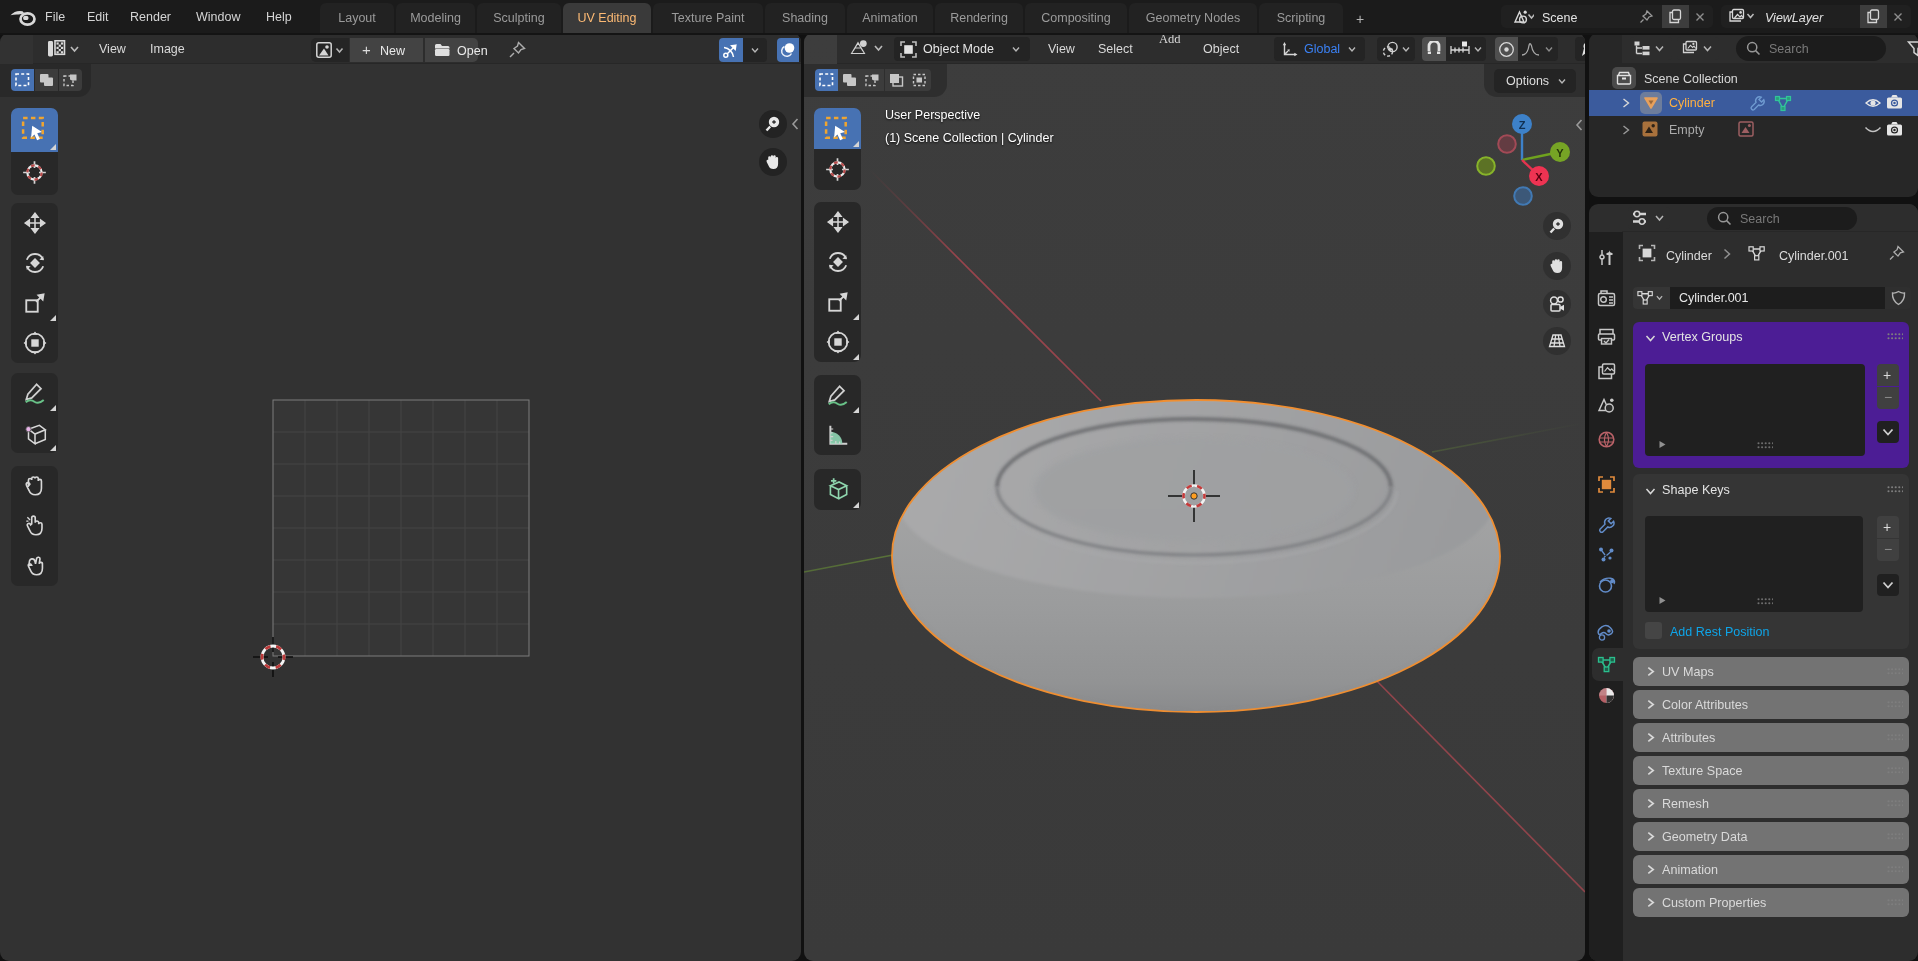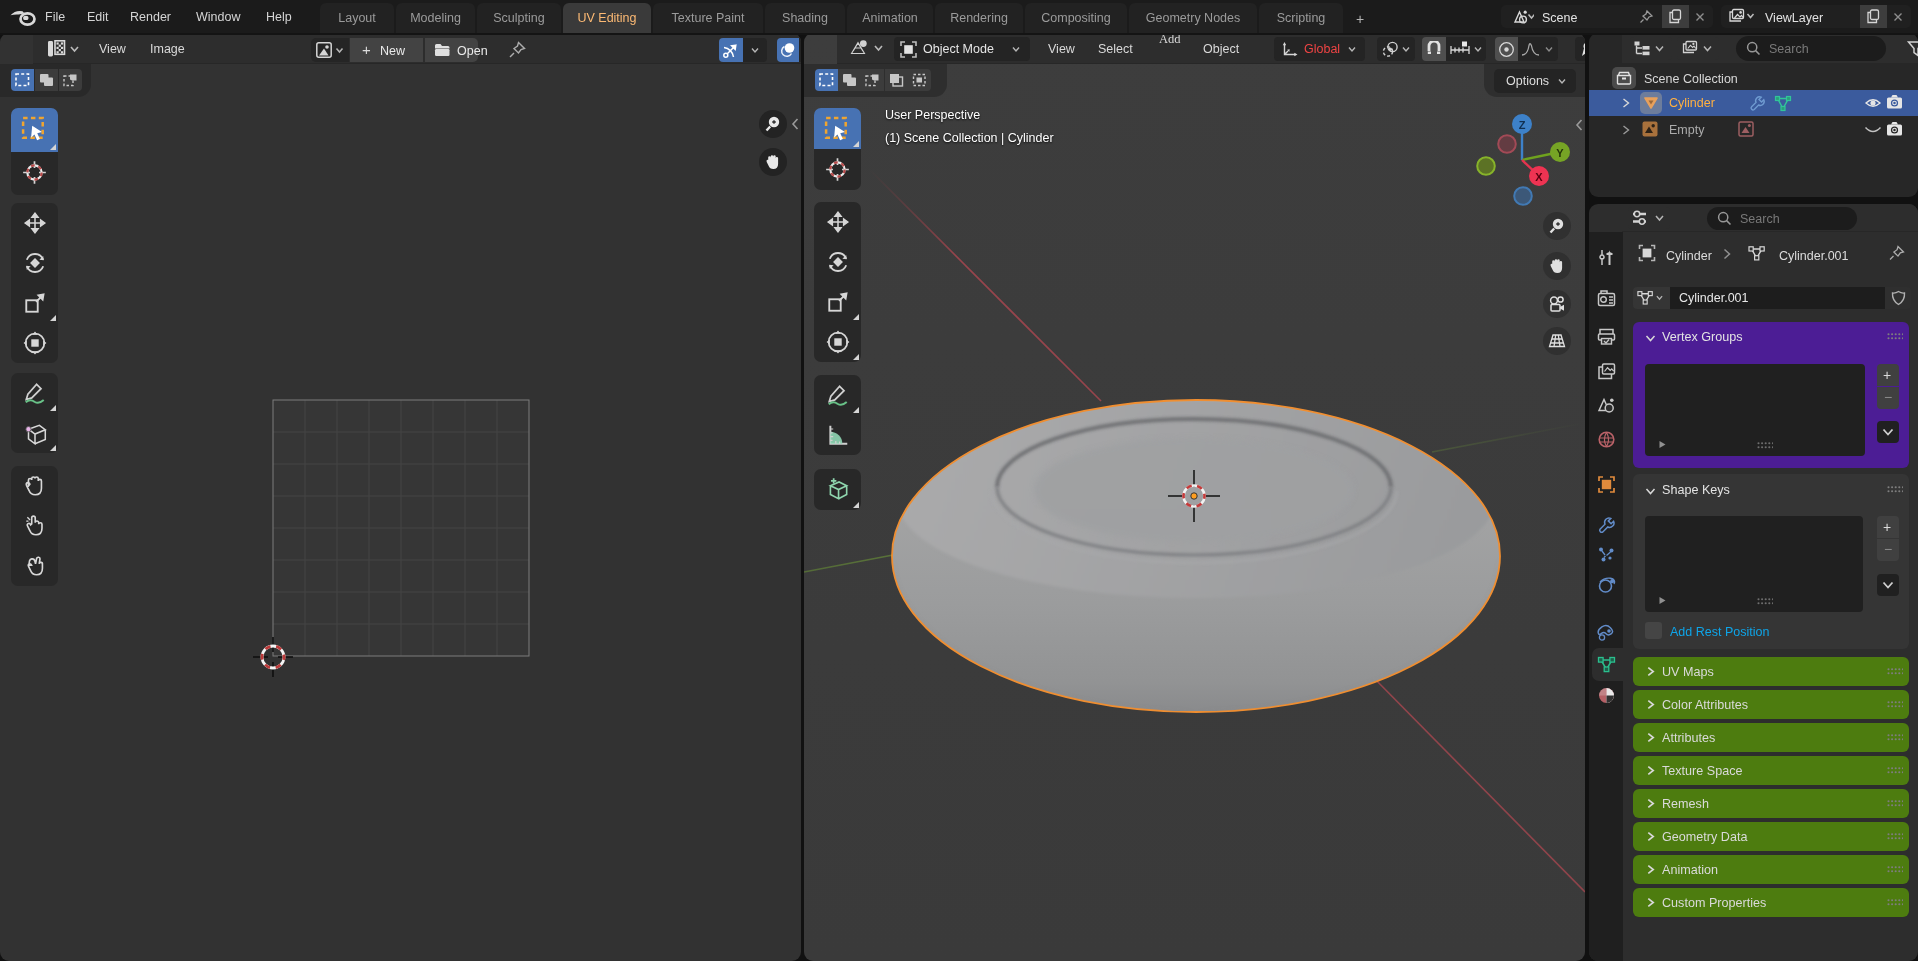--- a/index.html
+++ b/index.html
@@ -14,21 +14,21 @@
   .tab{position:absolute;top:3px;height:30px;border-radius:6px 6px 0 0;
        color:#9b9b9b;font-size:12.5px;text-align:center;background:#222222;}
   .tab span{display:block;margin-top:8px;}
   
   .area{position:absolute;border-radius:9px;overflow:hidden;}
   .hdr{position:absolute;left:0;top:0;right:0;height:31px;background:#2d2d2d;box-shadow:inset 0 -1px 0 0 #272727;margin-left:33px;}
   
   .wbtn{position:absolute;background:#242424;border-radius:4px;}
   .chev{position:absolute;width:8px;height:8px;}
   .grip{position:absolute;width:16px;height:9px;}
-  .cpanel{left:44px;width:276px;height:29px;background:#4d7c0f;border-radius:6px;}
+  .cpanel{left:44px;width:276px;height:29px;background:#737373;border-radius:6px;}
   .cpanel span{position:absolute;left:29px;top:8px;font-size:12.6px;color:#dadada;}
   .carr{position:absolute;left:12px;top:9px;width:11px;height:11px;}
   .gripr{left:254px;top:10px;}
   .subtri{position:absolute;right:2px;bottom:2px;width:0;height:0;border-left:6px solid transparent;border-bottom:6px solid #d5d5d5;}
 </style>
 </head>
 <body>
 <div id="root">
   <div id="topbar" class="abs">
 
@@ -103,21 +103,21 @@
     </div>
 
     <div class="abs" style="left:1721px;top:5px;width:190px;height:23px;background:#202020;border-radius:5px;">
       <svg class="abs" style="left:7px;top:3px;" width="28" height="17" viewBox="0 0 28 17">
         <rect x="4.5" y="1.5" width="11" height="9" rx="1.2" fill="none" stroke="#d8d8d8" stroke-width="1.3"></rect>
         <path d="M4.5 4 H2 V13 H13" fill="none" stroke="#d8d8d8" stroke-width="1.3"></path>
         <path d="M6.5 10 l3 -3.5 l2.5 2.5 l1.5 -1.5 l2 2.5" fill="none" stroke="#d8d8d8" stroke-width="1.2"></path>
         <circle cx="12.6" cy="4.4" r="1.3" fill="#d8d8d8"></circle>
         <path d="M21.5 7 l3 3.5 l3 -3.5" transform="translate(-2,-1)" fill="none" stroke="#bbb" stroke-width="1.5"></path>
       </svg>
-      <span class="abs" style="left:44px;top:6px;color:#e2e2e2;font-size:12.5px;">ViewLayer</span>
+      <span class="abs" style="left:44px;top:6px;color:#e2e2e2;font-size:12.5px;font-style:italic;">ViewLayer</span>
       <div class="abs" style="left:139px;top:0;width:27px;height:23px;background:#3d3d3d;">
         <svg class="abs" style="left:6px;top:4px;" width="15" height="15" viewBox="0 0 15 15">
           <rect x="4.5" y="1" width="8" height="9.5" rx="1.5" fill="none" stroke="#d6d6d6" stroke-width="1.3"></rect>
           <path d="M4.5 3.5 H2 V13.5 H10.5 V10.5" fill="none" stroke="#d6d6d6" stroke-width="1.3"></path>
         </svg>
       </div>
       <svg class="abs" style="left:171px;top:6px;" width="12" height="12" viewBox="0 0 12 12">
         <path d="M2.5 2.5 L9.5 9.5 M9.5 2.5 L2.5 9.5" stroke="#8e8e8e" stroke-width="1.4"></path>
       </svg>
     </div>
@@ -390,21 +390,21 @@
       </div>
       <span class="abs txt" style="left:211px;top:10px;">View</span>
       <span class="abs txt" style="left:261px;top:10px;">Select</span>
       <span class="abs txt" style="left:322px;top:0;font-family:Liberation Serif, serif;">Add</span>
       <span class="abs txt" style="left:366px;top:10px;">Object</span>
       <div class="wbtn" style="left:437px;top:4px;width:91px;height:24px;">
         <svg class="abs" style="left:7px;top:4px;" width="17" height="17" viewBox="0 0 17 17">
           <path d="M3.5 3.5 V13.5 H14.5 M3.5 13.5 L7 10 M3.5 13.5 l4.5 0 M3.5 13.5 l0 -4.5" fill="none" stroke="#d5d5d5" stroke-width="1.4"></path>
           <path d="M3.5 1 L1.8 4.2 H5.2 Z M16.5 13.5 l-3.2 -1.7 v3.4 Z M8.7 8.3 l-2.6 0.4 l2.2 2.2 Z" fill="#d5d5d5"></path>
         </svg>
-        <span class="abs txt" style="left:30px;top:6px;color:#ef4444;">Global</span>
+        <span class="abs txt" style="left:30px;top:6px;color:#3b82f6;">Global</span>
         <svg class="chev" style="left:74px;top:8px;" viewBox="0 0 8 8">
             <path d="M1 2.5 l3 3.5 l3 -3.5" fill="none" stroke="#b5b5b5" stroke-width="1.4"></path>
           </svg>
       </div>
       <div class="wbtn" style="left:540px;top:4px;width:38px;height:24px;">
         <svg class="abs" style="left:5px;top:4px;" width="17" height="17" viewBox="0 0 17 17">
           <circle cx="10.5" cy="6" r="4.6" fill="none" stroke="#d0d0d0" stroke-width="1.4"></circle>
           <circle cx="6" cy="10.5" r="4.6" fill="none" stroke="#d0d0d0" stroke-width="1.4" stroke-dasharray="3 2"></circle>
           <circle cx="8.2" cy="8.2" r="1.7" fill="#d0d0d0"></circle>
         </svg>

